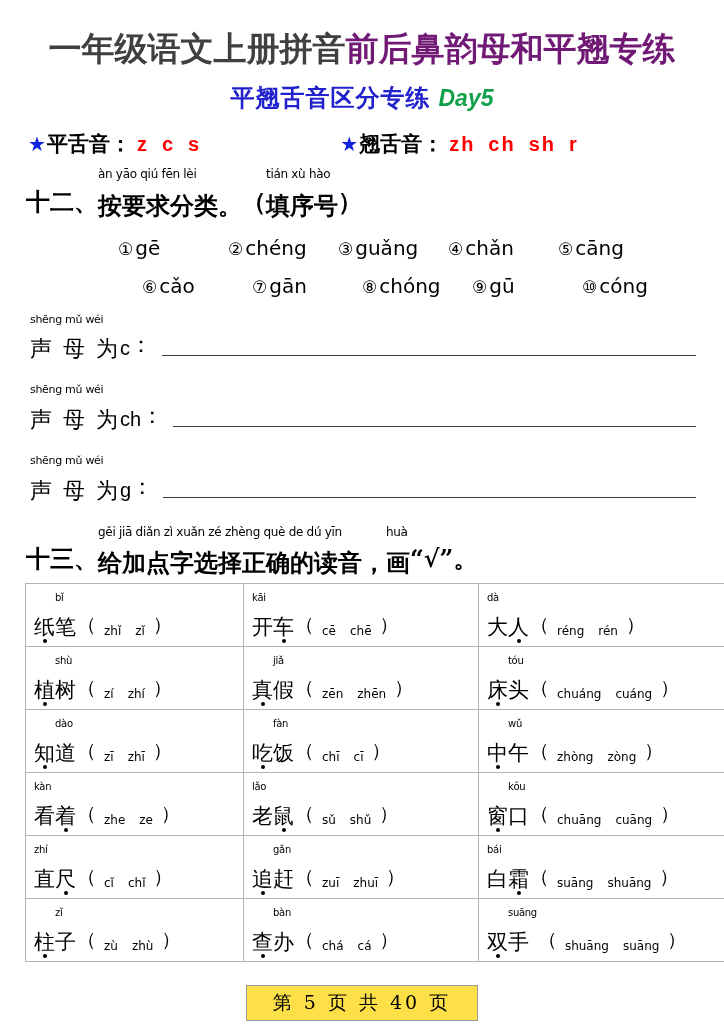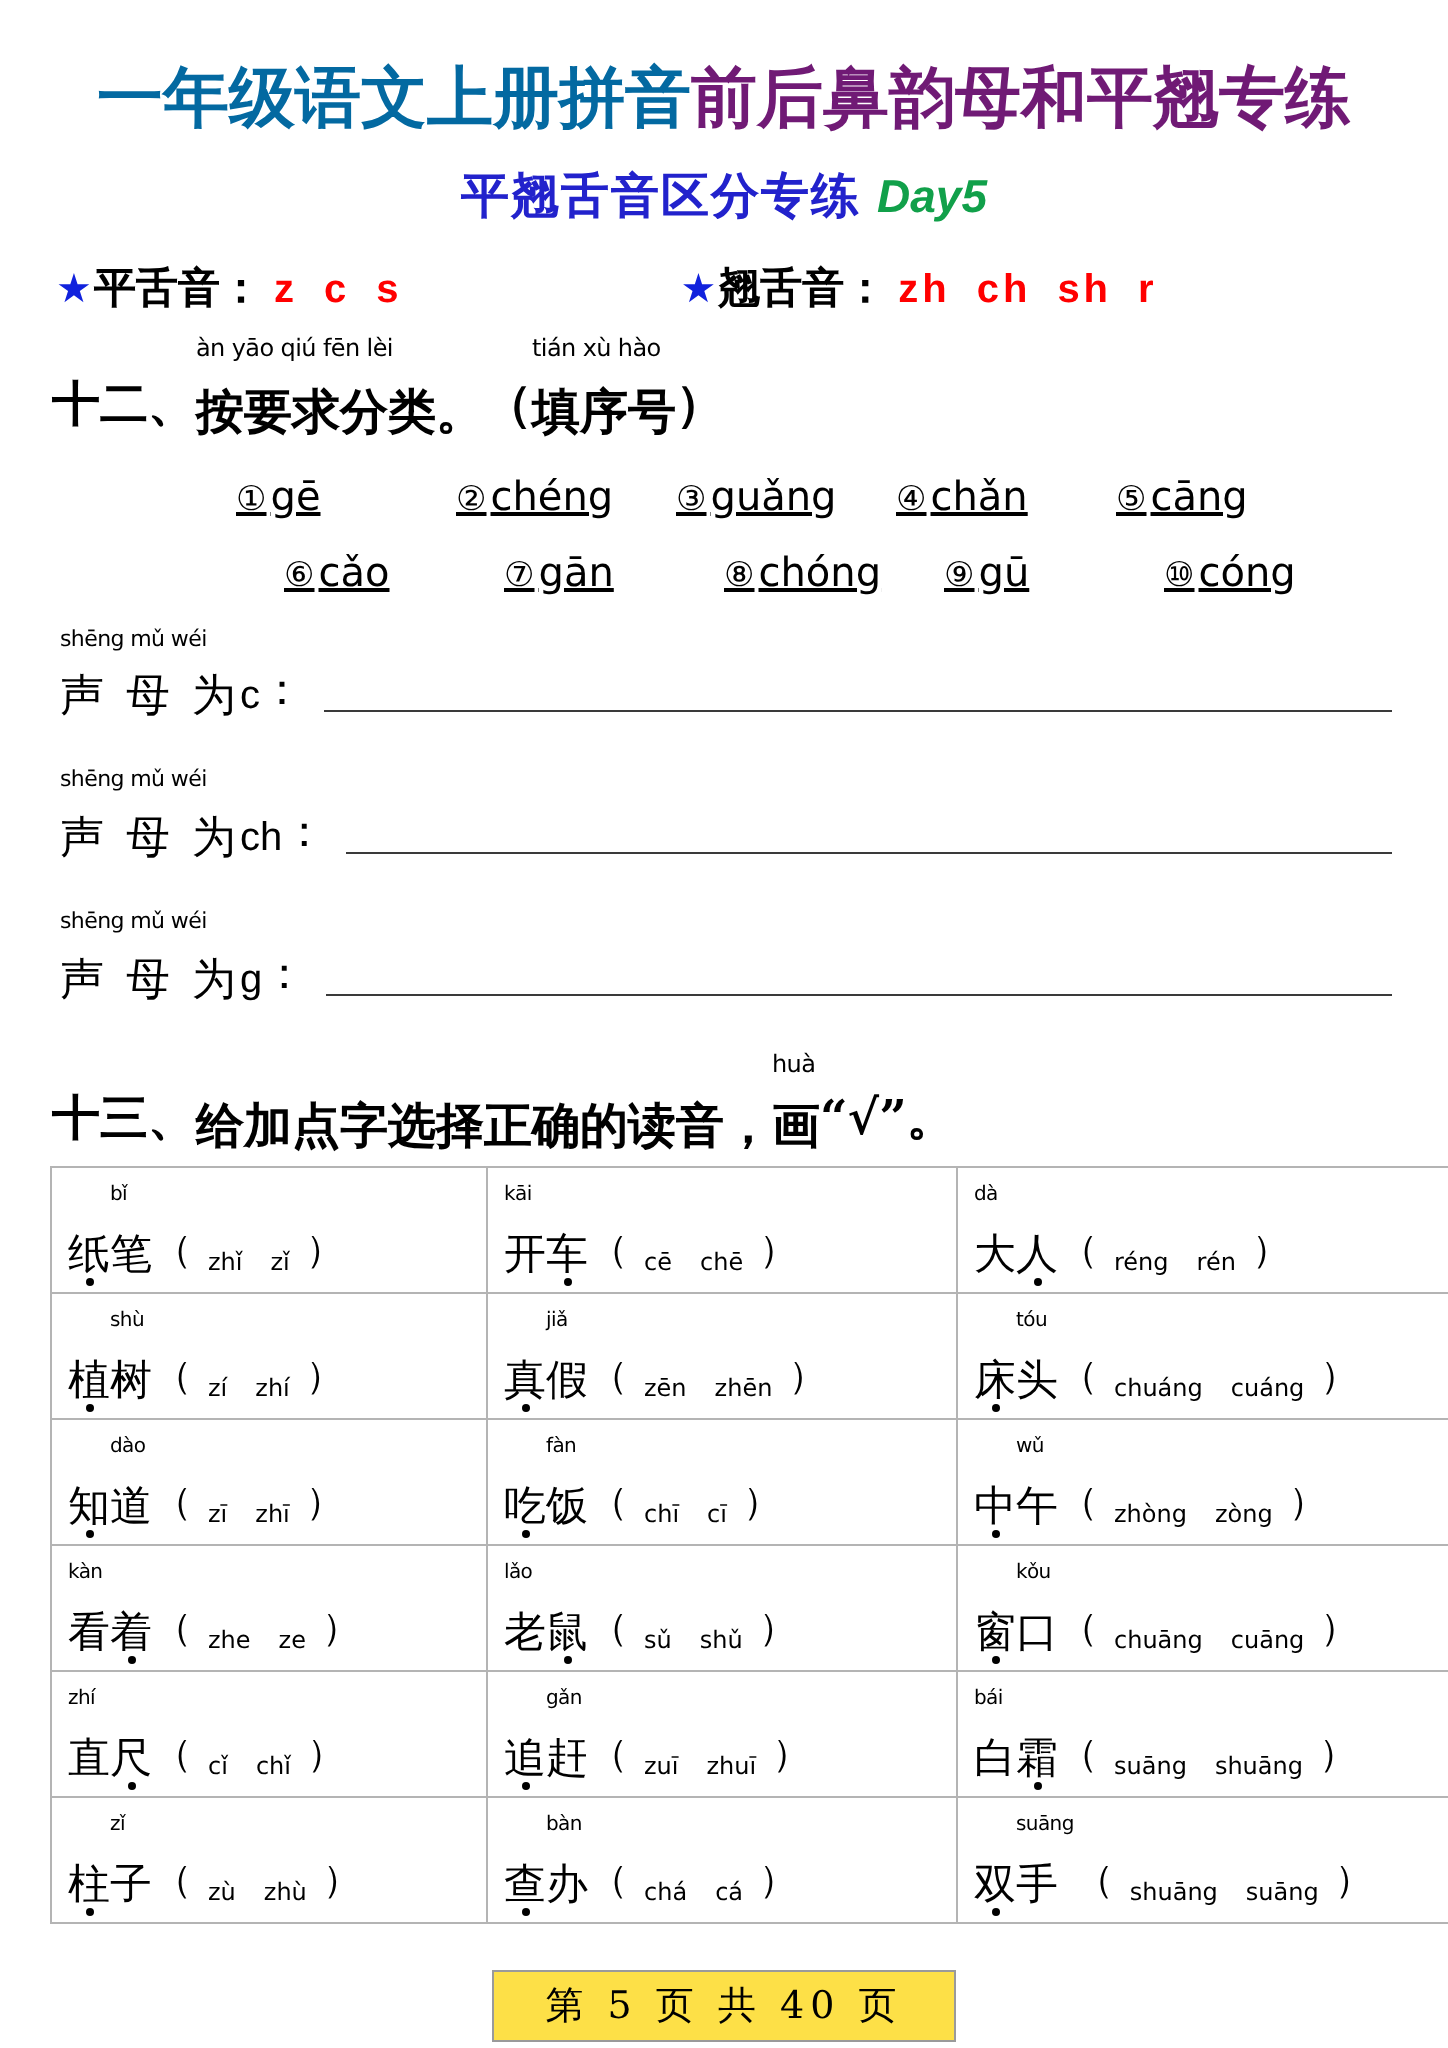--- a/index.html
+++ b/index.html
@@ -27,21 +27,21 @@
   .title-main {
     text-align: center;
     margin-top: 30px;
     font-size: 33px;
     font-weight: bold;
     font-family: "DejaVu Serif", "Liberation Serif", serif;
     letter-spacing: 0px;
     line-height: 1.15;
     white-space: nowrap;
   }
-  .title-main .seg-black { color: #0369a1; }
+  .title-main .seg-black { color: #404040; }
   .title-main .seg-red   { color: #701a75; }
 
   .title-sub {
     text-align: center;
     margin-top: 14px;
     font-size: 24px;
     font-weight: bold;
     font-family: "DejaVu Serif", "Liberation Serif", serif;
     white-space: nowrap;
   }
@@ -128,21 +128,20 @@
     font-family: "DejaVu Sans", sans-serif;
     font-size: 20px;
   }
   .item-row {
     display: flex;
     align-items: baseline;
     margin-bottom: 14px;
   }
   .item-row .item {
     white-space: nowrap;
-    text-decoration: underline;
   }
   .item-row .circ { font-size: 17px; margin-right: 2px; }
   .row-a .item { width: 110px; }
   .row-b { padding-left: 24px; }
   .row-b .item { width: 110px; }
 
   
   .blank-block { margin-top: 16px; padding-left: 30px; }
   .blank-line {
     display: flex;
@@ -334,20 +333,21 @@
           <span class="latin">g</span>
           <span>：</span>
       </span>
       <span class="blank-rule"></span>
     </div>
   </div>
 
   <div class="q-heading">
     <span class="q-num">十三、</span>
     <span class="ruby">
+      <span class="rt">gěi jiā diǎn zì xuǎn zé zhèng què de dú yīn</span>
       <span class="rb">给加点字选择正确的读音，</span>
     </span>
     <span class="ruby">
       <span class="rt">huà</span>
       <span class="rb">画</span>
     </span>
     <span>“√”。</span>
   </div>
 
   <table class="choice-table">

